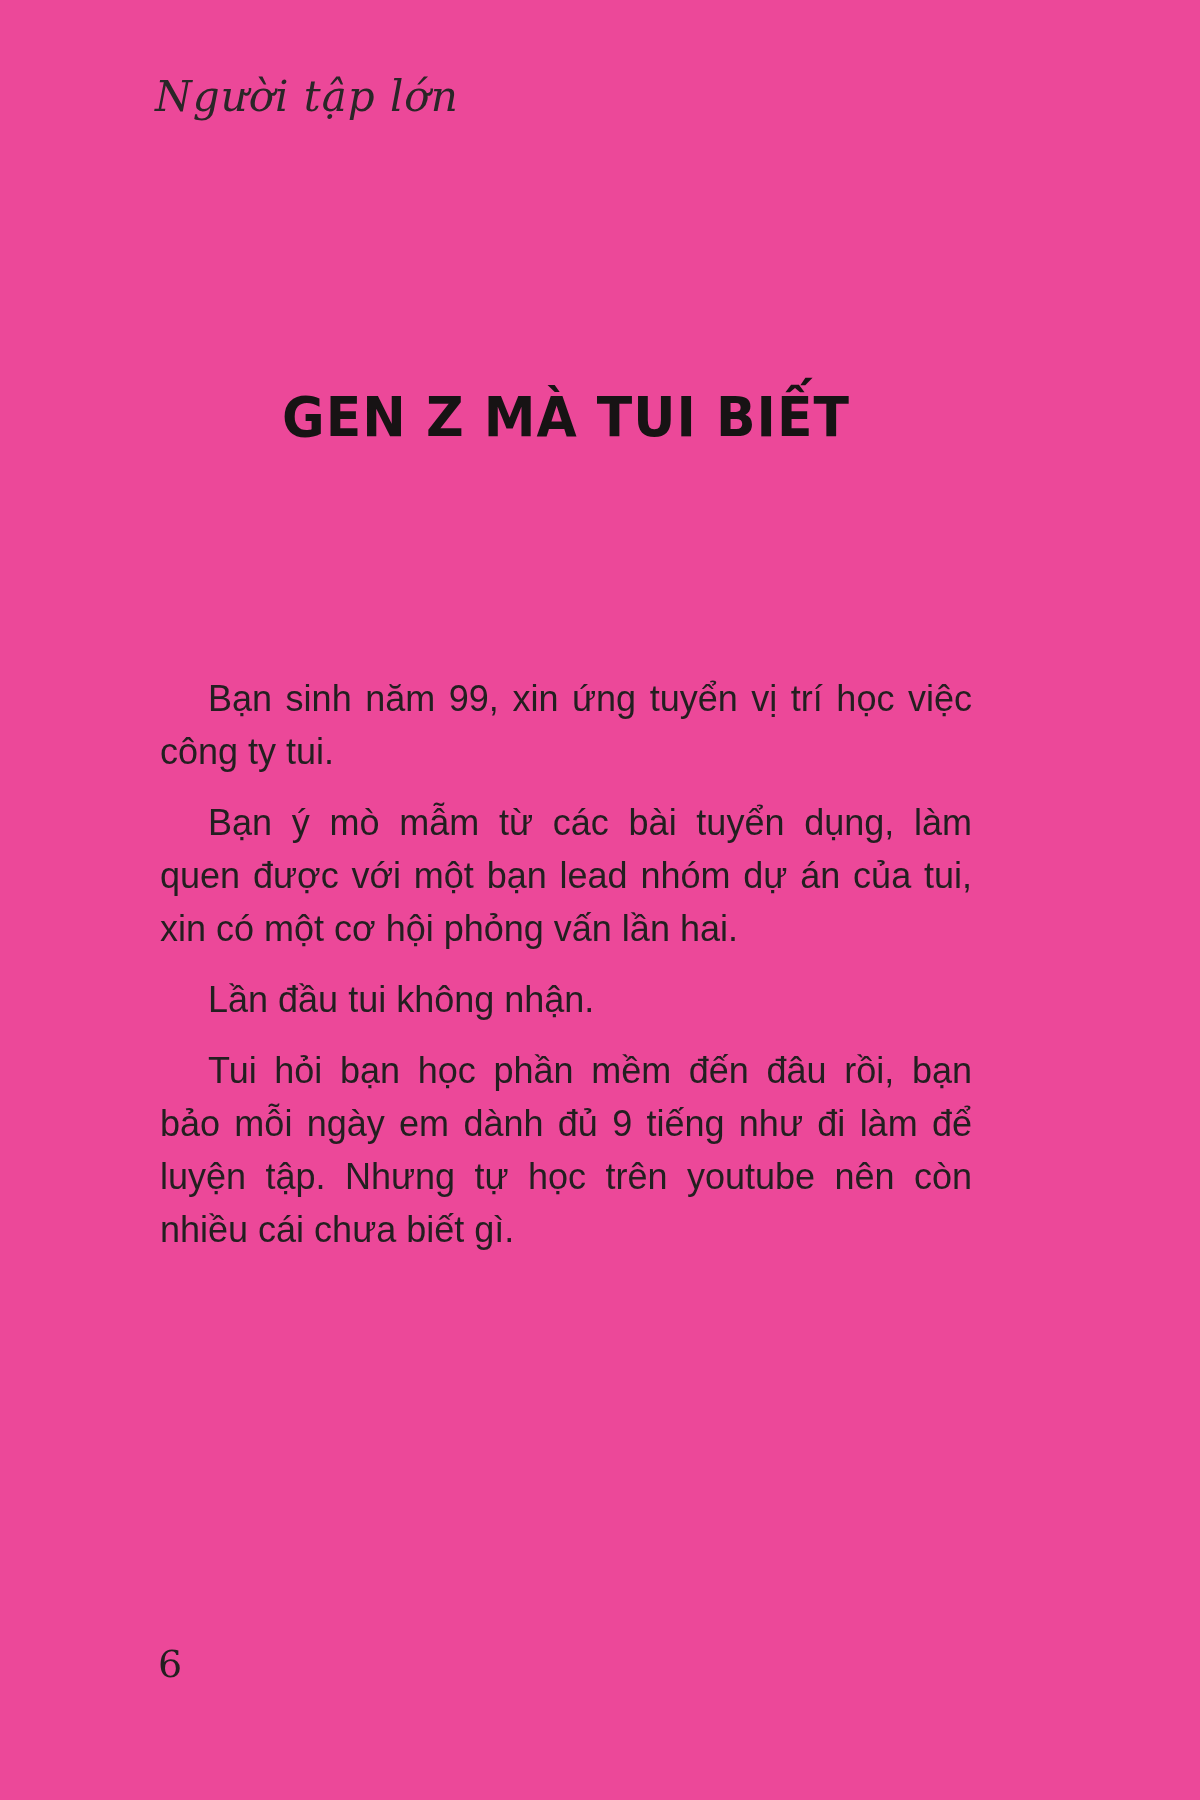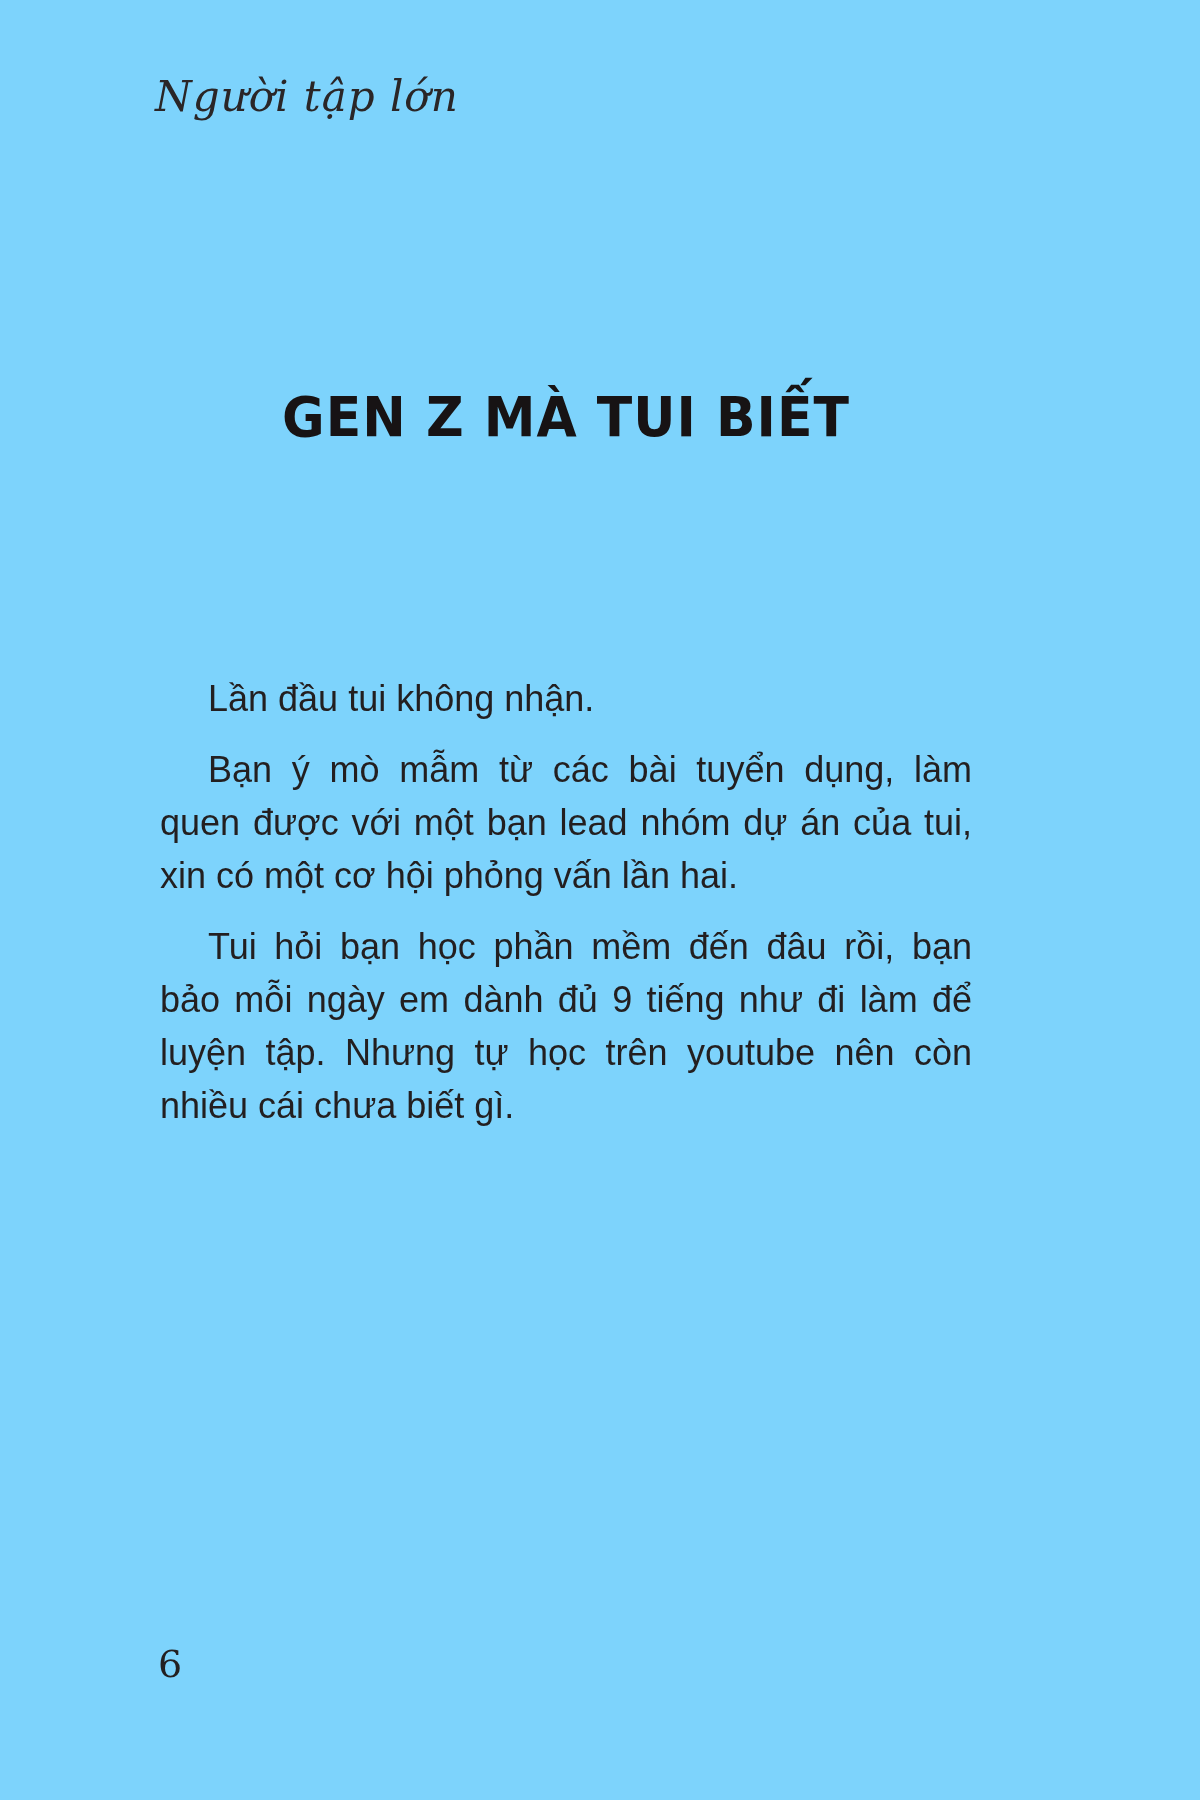--- a/index.html
+++ b/index.html
@@ -4,21 +4,21 @@
 <style>
   html, body {
     margin: 0;
     padding: 0;
     background: #ffffff;
   }
   .page {
     position: relative;
     width: 1200px;
     height: 1800px;
-    background: #7dd3fc;
+    background: #ec4899;
     overflow: hidden;
     color: #231f20;
   }
   .running-header {
     position: absolute;
     left: 155px;
     top: 72px;
     font-family: "DejaVu Serif", serif;
     font-style: italic;
     font-size: 42px;
@@ -65,20 +65,21 @@
 </head>
 <body>
 
 <div class="page">
 
   <div class="running-header">Người tập lớn</div>
 
   <h1 class="chapter-title">GEN Z MÀ TUI BIẾT</h1>
 
   <div class="body-text" id="paragraphs">
+      <p class="para">Bạn sinh năm 99, xin ứng tuyển vị trí học việc công ty tui.</p>
+      <p class="para">Bạn ý mò mẫm từ các bài tuyển dụng, làm quen được với một bạn lead nhóm dự án của tui, xin có một cơ hội phỏng vấn lần hai.</p>
       <p class="para">Lần đầu tui không nhận.</p>
-      <p class="para">Bạn ý mò mẫm từ các bài tuyển dụng, làm quen được với một bạn lead nhóm dự án của tui, xin có một cơ hội phỏng vấn lần hai.</p>
       <p class="para">Tui hỏi bạn học phần mềm đến đâu rồi, bạn bảo mỗi ngày em dành đủ 9 tiếng như đi làm để luyện tập. Nhưng tự học trên youtube nên còn nhiều cái chưa biết gì.</p>
     </div>
 
   <div class="page-number">6</div>
 
 </div>
 
 </body></html>

